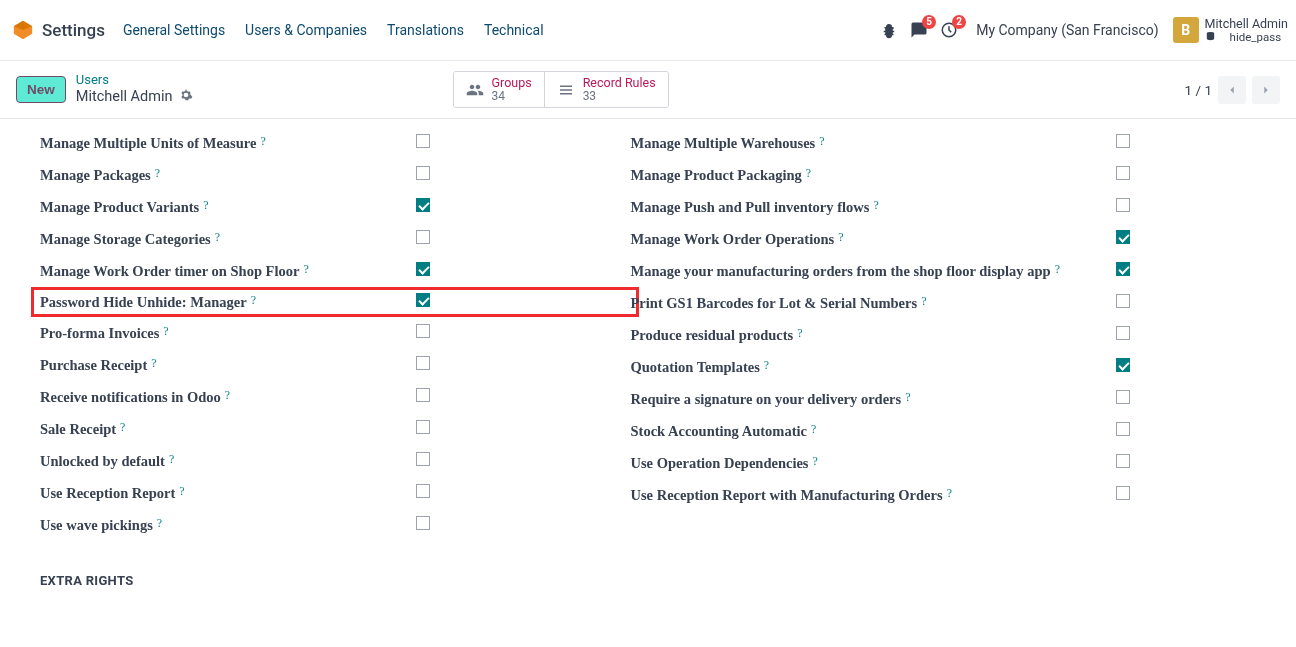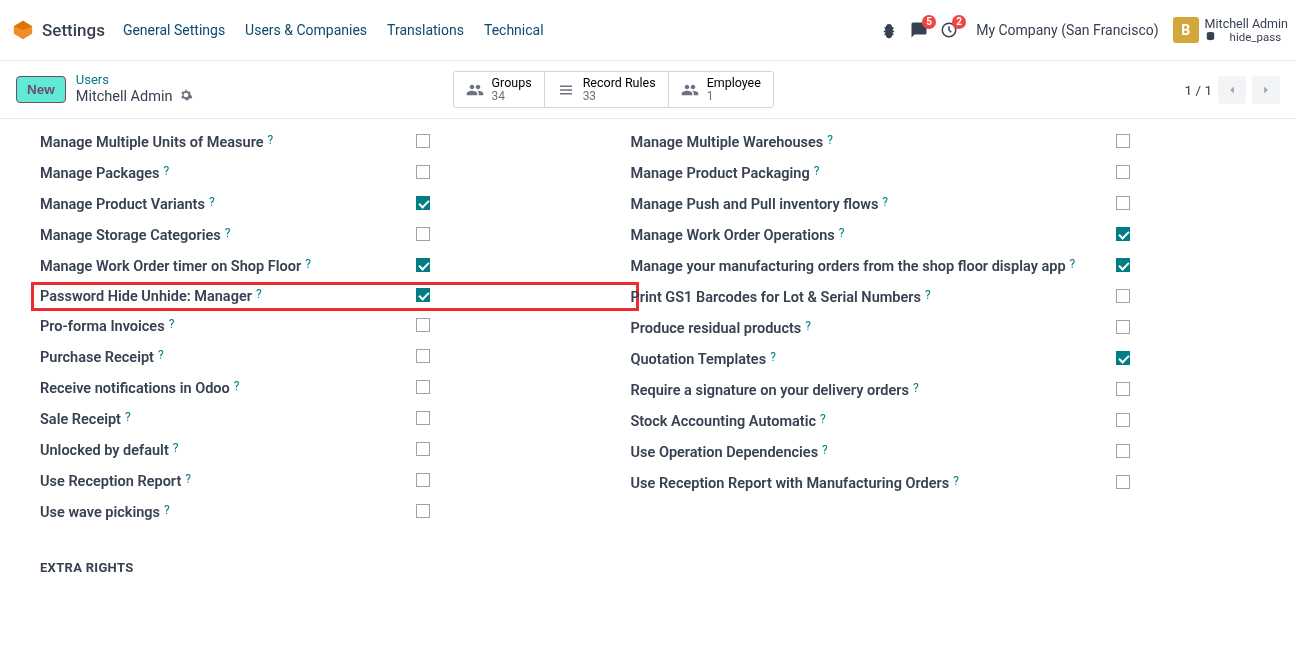--- a/index.html
+++ b/index.html
@@ -27,31 +27,31 @@
   .breadcrumb-block { display: flex; flex-direction: column; line-height: 1.15; }
   .breadcrumb-parent { color: #017e84; font-size: 13px; cursor: pointer; }
   .breadcrumb-current { font-size: 14.5px; color: #374151; display: flex; align-items: center; gap: 6px; }
   .gear-icon svg { width: 14px; height: 14px; fill: #6b7280; }
   
   .smart-buttons { display: flex; margin-left: 260px; border: 1px solid #d1d5db; border-radius: 3px; overflow: hidden; }
   .smart-btn { display: flex; align-items: center; padding: 4px 12px; border-right: 1px solid #d1d5db; cursor: pointer; background: #fff; gap: 8px; }
   .smart-btn:last-child { border-right: none; }
   .smart-btn svg { width: 18px; height: 18px; fill: #6b7280; }
   .smart-btn-txt { display: flex; flex-direction: column; line-height: 1.1; }
-  .smart-btn-label { font-size: 12.5px; color: #000000; }
+  .smart-btn-label { font-size: 12.5px; color: #be185d; }
   .smart-btn-count { font-size: 12px; color: #6b7280; }
   
   .pager-block { margin-left: auto; display: flex; align-items: center; gap: 6px; }
   .pager-text { font-size: 13.5px; color: #374151; }
   .pager-btn { width: 28px; height: 28px; display: flex; align-items: center; justify-content: center; background: #f3f4f6; color: #9ca3af; cursor: pointer; border-radius: 3px; }
   .pager-btn svg { width: 14px; height: 14px; fill: #9ca3af; }
   
   .content-wrap { height: 545px; overflow-y: auto; position: relative; }
   .content { padding: 8px 40px 40px 40px; max-width: 1260px; }
-  .perm-columns { display: flex; gap: 1px; }
+  .perm-columns { display: flex; gap: 1px; font-family: Liberation Serif, serif; }
   .perm-col { flex: 1; }
   .perm-row { display: flex; align-items: center; padding: 7px 0; }
   .perm-label { font-size: 14.5px; font-weight: 600; color: #374151; display: inline-flex; align-items: baseline; gap: 4px; }
   .perm-help { color: #017e84; font-size: 12px; font-weight: 400; cursor: pointer; position: relative; top: -3px; }
   .perm-check-cell { margin-left: auto; margin-right: 200px; }
   .perm-col:last-child .perm-check-cell { margin-right: 90px; }
   .cbox { width: 14px; height: 14px; border: 1px solid #9ca3af; background: #fff; cursor: pointer; display: inline-block; position: relative; }
   .cbox.checked { background: #017e84; border-color: #017e84; }
   .cbox.checked::after { content: ""; position: absolute; left: 4px; top: 1px; width: 4px; height: 8px; border: solid #fff; border-width: 0 2px 2px 0; transform: rotate(45deg); }
   .highlight-box { border: 3px solid #ef2b2d; padding: 3px 6px; margin: 0 -9px; }
@@ -138,29 +138,20 @@
     </div>
     <div class="smart-btn">
       <svg viewBox="0 0 24 24">
           <path d="M4 6h16v2H4zm0 5h16v2H4zm0 5h16v2H4z"></path>
         </svg>
       <span class="smart-btn-txt">
           <span class="smart-btn-label">Record Rules</span>
           <span class="smart-btn-count">33</span>
         </span>
     </div>
-    <div class="smart-btn">
-      <svg viewBox="0 0 24 24">
-          <path d="M16 11c1.7 0 3-1.3 3-3s-1.3-3-3-3-3 1.3-3 3 1.3 3 3 3zm-8 0c1.7 0 3-1.3 3-3S9.7 5 8 5 5 6.3 5 8s1.3 3 3 3zm0 2c-2.3 0-7 1.2-7 3.5V19h14v-2.5c0-2.3-4.7-3.5-7-3.5zm8 0c-.3 0-.6 0-1 .1 1.2.8 2 2 2 3.4V19h6v-2.5c0-2.3-4.7-3.5-7-3.5z"></path>
-        </svg>
-      <span class="smart-btn-txt">
-          <span class="smart-btn-label">Employee</span>
-          <span class="smart-btn-count">1</span>
-        </span>
-    </div>
   </div>
 
   <div class="pager-block">
     <span class="pager-text">1 / 1</span>
     <span class="pager-btn">
       <svg viewBox="0 0 24 24">
           <path d="M15 6l-6 6 6 6"></path>
         </svg>
     </span>
     <span class="pager-btn">

